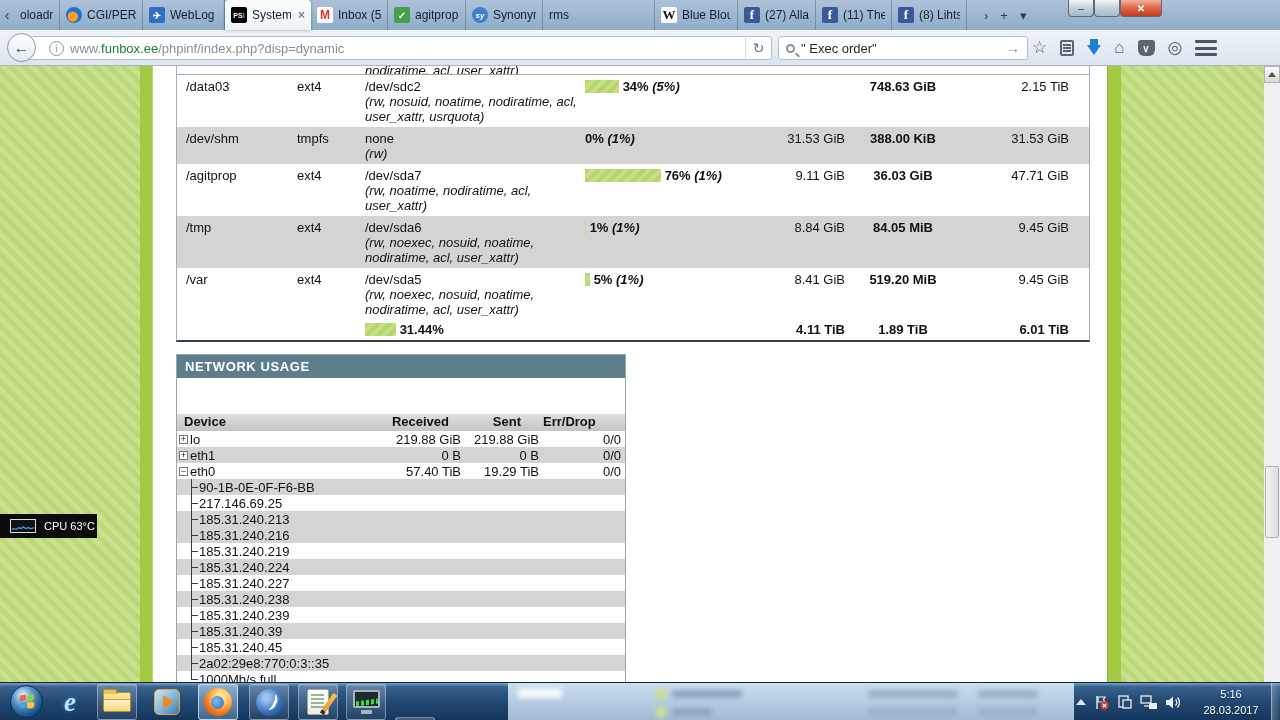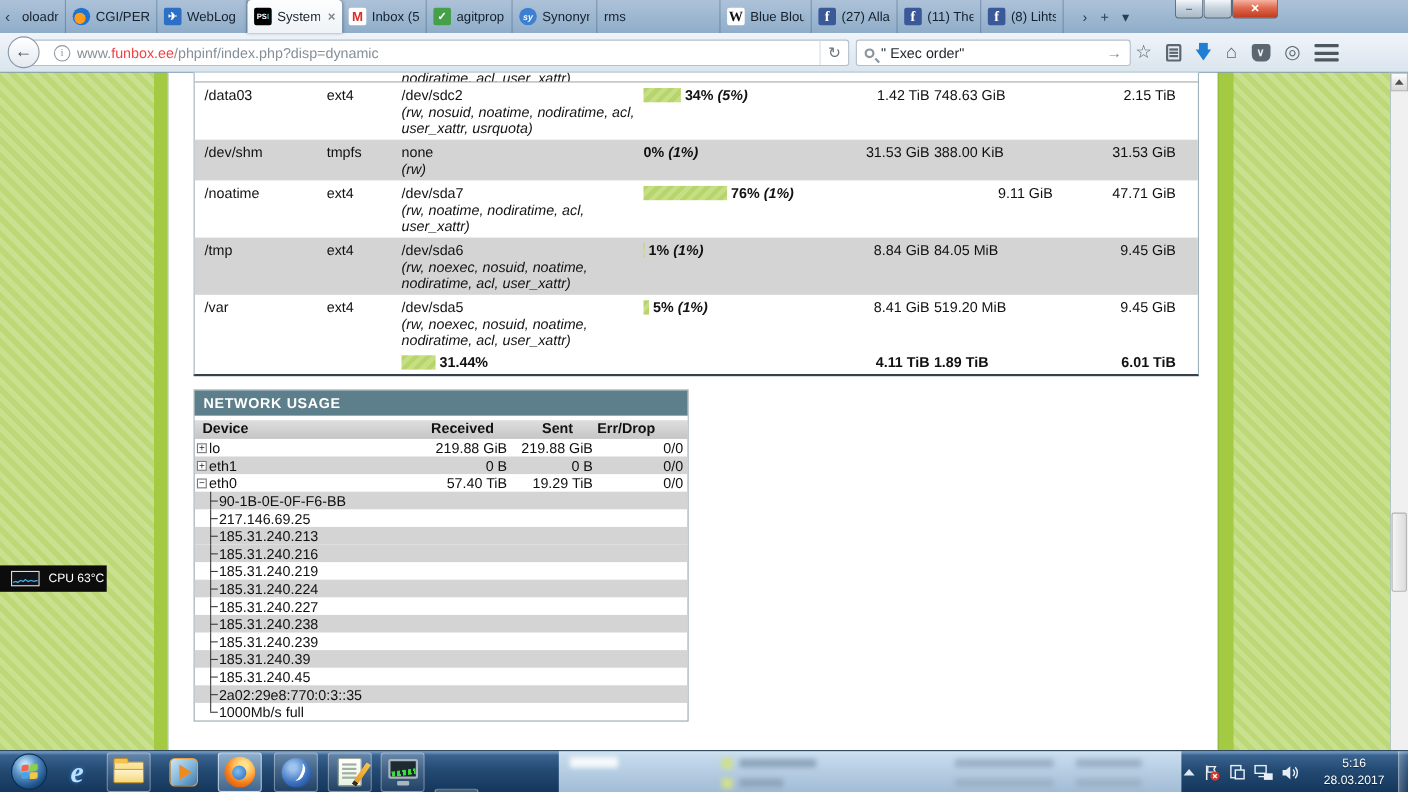--- a/index.html
+++ b/index.html
@@ -44,21 +44,21 @@
   #back-btn{position:absolute;left:7px;top:3px;width:29px;height:29px;border-radius:50%;
     border:1px solid #8796a5;background:linear-gradient(#ffffff,#e4eaf0);color:#46525e;
     display:flex;align-items:center;justify-content:center;font-size:16px;font-weight:bold;z-index:3;}
   #urlbar{position:absolute;left:22px;top:6px;width:750px;height:24px;background:#fff;
     border:1px solid #b3c0cc;border-radius:3px;display:flex;align-items:center;padding-left:24px;
     font-size:13px;}
   #info-icon{width:15px;height:15px;border:1px solid #90989f;border-radius:50%;color:#90989f;
     font-size:10px;display:flex;align-items:center;justify-content:center;margin:0 6px 0 2px;
     font-family:"Liberation Serif",serif;}
   #url-text{flex:1;color:#7b8档792;white-space:nowrap;overflow:hidden;color:#858f99;}
-  #url-text .domain{color:#ef4444;text-align:right;}
+  #url-text .domain{color:#15803d;text-align:right;}
   #reload-btn{width:26px;height:22px;border-left:1px solid #d4dde4;color:#6b7680;font-size:14px;
     display:flex;align-items:center;justify-content:center;}
   #searchbox{position:absolute;left:778px;top:6px;width:250px;height:24px;background:#fff;
     border:1px solid #b3c0cc;border-radius:3px;display:flex;align-items:center;font-size:13px;}
   #search-mag{width:9px;height:9px;border:2px solid #8a949d;border-radius:50%;margin:0 4px 0 7px;
     position:relative;flex:0 0 9px;}
   #search-mag::after{content:"";position:absolute;left:7px;top:8px;width:5px;height:2px;
     background:#8a949d;transform:rotate(45deg);}
   #search-input{flex:1;border:none;outline:none;font-size:13px;color:#1c242c;background:transparent;
     font-family:"Liberation Sans",sans-serif;}
@@ -71,21 +71,21 @@
   #dl-icon::before{content:"";position:absolute;left:-4px;top:-16px;width:8px;height:7px;background:#1f7fd4;}
   #pocket-icon{width:17px;height:16px;background:#5b6670;border-radius:3px 3px 6px 6px;color:#eef2f5;
     font-size:10px;display:flex;align-items:center;justify-content:center;font-weight:bold;}
   #clip-icon{width:14px;height:16px;border:2px solid #5b6670;border-radius:2px;position:relative;}
   #clip-icon::before{content:"";position:absolute;left:1px;top:2px;width:8px;height:1.5px;background:#5b6670;
     box-shadow:0 3px 0 #5b6670,0 6px 0 #5b6670;}
   #menu-btn{width:22px;height:16px;display:flex;flex-direction:column;justify-content:space-between;}
   #menu-btn span{height:3px;background:#4d575f;border-radius:1px;}
 
   
-  #viewport{position:absolute;left:0;top:66px;width:1280px;height:616px;overflow:hidden;background:#0c4a6e;}
+  #viewport{position:absolute;left:0;top:66px;width:1280px;height:616px;overflow:hidden;background:#f9a8d4;}
   .bg-stripes{position:absolute;top:0;height:616px;
     background:repeating-linear-gradient(45deg,#bdd877 0 5px,#c9e18e 5px 10px);}
   #bg-left{left:0;width:140px;}
   #bg-right{left:1121px;width:143px;}
   .bg-accent{position:absolute;top:0;height:616px;background:#a4ca44;}
   #accent-left{left:140px;width:13px;border-right:1px solid #b7d75e;}
   #accent-right{left:1107px;width:14px;border-left:1px solid #8fb83a;}
   #content-col{position:absolute;left:153px;top:0;width:954px;height:616px;background:#fff;}
 
   
@@ -106,35 +106,35 @@
   .drow>div{padding-top:4px;padding-bottom:3px;}
   .c-mount{width:120px;padding-left:9px;}
   .c-fs{width:68px;}
   .c-part{width:220px;}
   .part-opts{font-style:italic;}
   .c-usage{flex:1;font-weight:bold;}
   .bar{display:inline-block;height:13px;vertical-align:-2px;
     background:repeating-linear-gradient(135deg,#b7d46d 0 4px,#c6df85 4px 8px);}
   .pct-sub{font-style:italic;}
   .c-free{width:110px;text-align:right;padding-right:4px;}
-  .c-used{width:112px;text-align:left;padding-right:4px;}
+  .c-used{width:112px;text-align:center;padding-right:4px;font-weight:bold;}
   .c-size{width:128px;text-align:right;padding-right:20px;}
   #clip-row{height:19px;overflow:hidden;border-bottom:1px solid #a8a8a8;}
   #clip-row .part-opts{padding-top:3px;}
   #totals-row{font-weight:bold;height:20px;line-height:14px;}
   #totals-row>div{padding-top:3px;padding-bottom:2px;}
 
   
   #net-table{position:absolute;left:23px;top:288px;width:450px;font-size:13px;color:#111;
     border:1px solid #9aa7ae;background:#fff;}
   #net-title{height:23px;background:#5d7f8c;color:#fff;font-weight:bold;letter-spacing:.6px;
     padding:4px 0 0 8px;font-size:13px;}
   #net-gap{height:4px;background:#fff;}
   #net-head{display:flex;height:17px;line-height:16px;font-weight:bold;
-    background:linear-gradient(#dedede,#c5c5c5);}
+    background:linear-gradient(#dedede,#c5c5c5);margin-top:32px;}
   .n-name{flex:1;padding-left:7px;}
   .n-recv{width:110px;text-align:right;padding-right:4px;}
   .n-sent{width:78px;text-align:right;padding-right:4px;}
   .n-err{width:82px;text-align:right;padding-right:4px;}
   #net-head .n-recv{padding-right:16px;}
   #net-head .n-sent{padding-right:22px;}
   #net-head .n-err{padding-right:30px;}
   .nrow{display:flex;height:16px;line-height:15px;align-items:center;}
   .nrow.shade{background:#d4d4d4;}
   .nrow .n-name{display:flex;align-items:center;padding-left:2px;}
@@ -341,53 +341,53 @@
     <div class="c-fs">ext4</div>
     <div class="c-part">
       <div class="part-name">/dev/sdc2</div>
       <div class="part-opts">(rw, nosuid, noatime, nodiratime, acl, user_xattr, usrquota)</div>
     </div>
     <div class="c-usage">
       <span class="bar" style="width: 34px;"></span>
       <span class="pct"> 34% </span>
       <span class="pct-sub">(5%)</span>
     </div>
-    <div class="c-free">1.42 TiB</div>
     <div class="c-used">748.63 GiB</div>
     <div class="c-size">2.15 TiB</div>
   </div>
           <div class="drow shade">
     <div class="c-mount">/dev/shm</div>
     <div class="c-fs">tmpfs</div>
     <div class="c-part">
       <div class="part-name">none</div>
       <div class="part-opts">(rw)</div>
     </div>
     <div class="c-usage">
       
       <span class="pct"> 0% </span>
       <span class="pct-sub">(1%)</span>
     </div>
     <div class="c-free">31.53 GiB</div>
     <div class="c-used">388.00 KiB</div>
     <div class="c-size">31.53 GiB</div>
   </div>
           <div class="drow">
-    <div class="c-mount">/noatime</div>
+    <div class="c-mount">/agitprop</div>
     <div class="c-fs">ext4</div>
     <div class="c-part">
       <div class="part-name">/dev/sda7</div>
       <div class="part-opts">(rw, noatime, nodiratime, acl, user_xattr)</div>
     </div>
     <div class="c-usage">
       <span class="bar" style="width: 76px;"></span>
       <span class="pct"> 76% </span>
       <span class="pct-sub">(1%)</span>
     </div>
     <div class="c-free">9.11 GiB</div>
+    <div class="c-used">36.03 GiB</div>
     <div class="c-size">47.71 GiB</div>
   </div>
           <div class="drow shade">
     <div class="c-mount">/tmp</div>
     <div class="c-fs">ext4</div>
     <div class="c-part">
       <div class="part-name">/dev/sda6</div>
       <div class="part-opts">(rw, noexec, nosuid, noatime, nodiratime, acl, user_xattr)</div>
     </div>
     <div class="c-usage">

